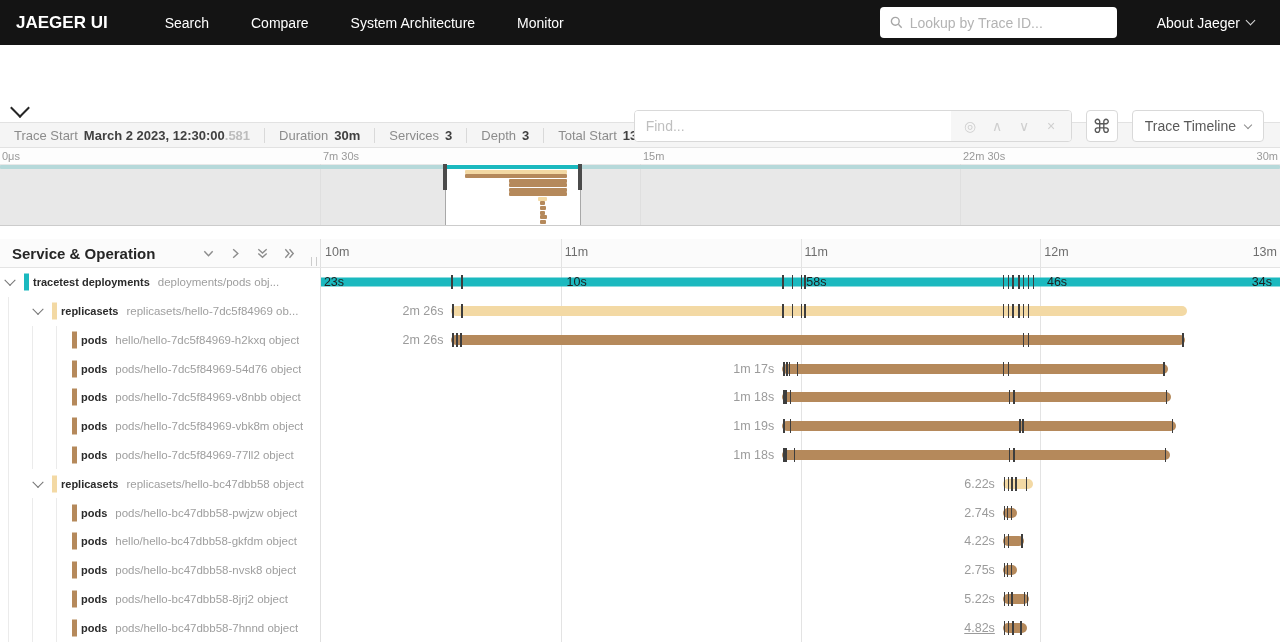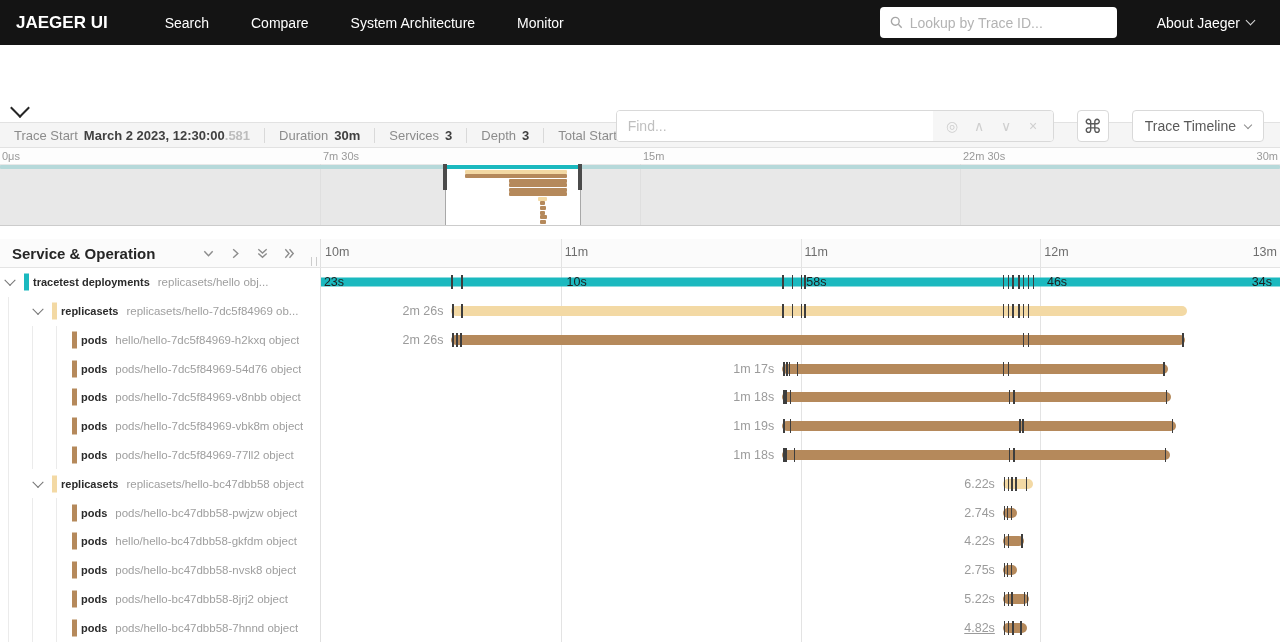--- a/index.html
+++ b/index.html
@@ -24,21 +24,21 @@
 
   
   .trace-bar { height:77px; position:relative; background:#fff; }
   .title-chev { position:absolute; left:13px; top:70px; width:14px; height:14px;
     border-right:2.6px solid #262626; border-bottom:2.6px solid #262626;
     transform:translateY(-100%) rotate(45deg); cursor:pointer; }
   .trace-title { position:absolute; left:40px; top:9px; max-width:525px;
     font-size:21px; line-height:27px; font-weight:700; color:#262626; }
   .trace-id { color:#bfbfbf; font-weight:400; font-size:19px; margin-left:6px; }
   .hdr-controls { position:absolute; right:16px; top:65px; transform:translateY(0);
-    display:flex; align-items:center; gap:23px; }
+    display:flex; align-items:center; gap:14px; }
   .find-wrap { width:438px; height:32px; border:1px solid #d9d9d9; border-radius:4px;
     display:flex; align-items:stretch; overflow:hidden; background:#fff; }
   .find-wrap input { flex:1; border:0; outline:0; padding:0 11px; font-size:14px;
     font-family:"Liberation Sans",sans-serif; color:#444; }
   .find-wrap input::placeholder { color:#bfbfbf; }
   .find-icons { background:#f6f6f6; display:flex; align-items:center; gap:0; padding:0 6px; }
   .find-icons span { color:#cfcfcf; font-size:14px; width:27px; text-align:center; cursor:default; }
   .sq-btn { width:32px; height:32px; border:1px solid #d9d9d9; border-radius:4px; background:#fff;
     display:flex; align-items:center; justify-content:center; font-size:19px; color:#595959; cursor:pointer; }
   .view-btn { height:32px; border:1px solid #d9d9d9; border-radius:4px; background:#fff;
@@ -237,21 +237,21 @@
     <div class="gl" style="left:25%"></div>
     <div class="gl" style="left:50%"></div>
     <div class="gl" style="left:75%"></div>
   </div>
 <div class="srow">
       <div class="srow-l">
         <div class="row-chev" style="left: 6px;"></div>
         <div class="svc-block" style="left: 24px; background: rgb(27, 185, 191);"></div>
         <div class="svc-text" style="margin-left: 33px;">
           <span class="svc-name">tracetest deployments</span>
-          <span class="op-name">replicasets/hello obj...</span>
+          <span class="op-name">deployments/pods obj...</span>
         </div>
       </div>
       <div class="srow-r">
         <div class="bar root" style="left: 0%; width: 100%; background: rgb(27, 185, 191);"></div>
         <div class="tick" style="left: 13.6%;"></div>
         <div class="tick" style="left: 14.6%;"></div>
         <div class="tick" style="left: 48.1%;"></div>
         <div class="tick" style="left: 49.1%;"></div>
         <div class="tick" style="left: 50%;"></div>
         <div class="tick" style="left: 50.4%;"></div>

